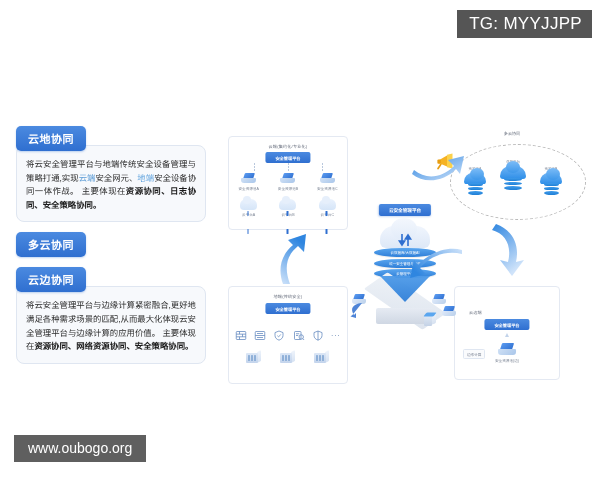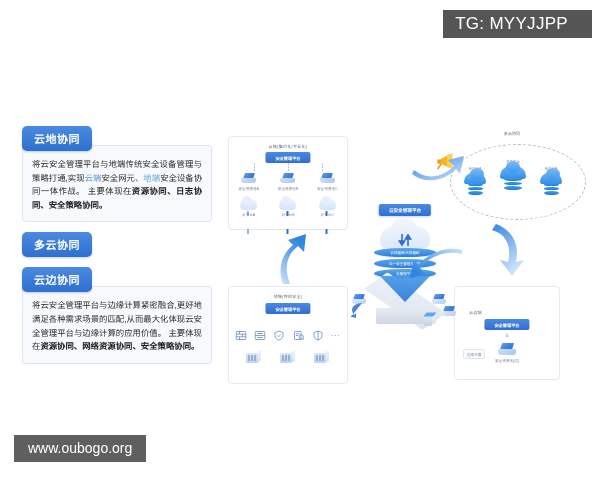--- a/index.html
+++ b/index.html
@@ -10,21 +10,21 @@
     font-family:"Liberation Sans","DejaVu Sans",sans-serif;
     position:relative;
   }
   .slide{position:absolute;inset:0;background:#fff;}
 
   
   .tg-watermark{
     position:absolute;top:10px;right:8px;
     background:#555555;color:#ffffff;
     font-size:17px;letter-spacing:.3px;
-    padding:5px 24px 6px 12px;
+    padding:5px 10px 6px 12px;
     line-height:1;
     z-index:40;
   }
   
   .site-watermark{
     position:absolute;left:14px;bottom:18px;
     background:#5f5f5f;color:#ffffff;
     font-size:14px;padding:6px 14px 7px 14px;
     line-height:1;z-index:40;
   }
@@ -50,37 +50,37 @@
   }
   .badge-swoosh{
     position:absolute;right:46px;top:4px;
     width:22px;height:30px;
     border-left:1.5px solid #7fa3d8;
     transform:skewX(-20deg);
     border-top-left-radius:10px;
   }
 
   
-  .left-col{position:absolute;left:22px;top:126px;width:190px;}
+  .left-col{position:absolute;left:16px;top:126px;width:190px;}
   .card{position:relative;margin-bottom:10px;}
   .card-tab{
     position:relative;z-index:3;
     display:inline-block;
     background:linear-gradient(180deg,#4b8ae0 0%,#2f6fd0 100%);
     color:#fff;font-size:11px;font-weight:bold;
     padding:4px 12px 5px 12px;
     border-radius:5px;
     letter-spacing:.5px;
     box-shadow:0 1px 2px rgba(47,111,208,.3);
   }
   .card-body{
     position:relative;margin-top:-6px;
     background:#f7f9fc;
     border:1px solid #dfe6f1;
-    border-radius:3px;
+    border-radius:8px;
     padding:12px 9px 9px 9px;
     font-size:8.4px;line-height:1.62;
     color:#2c2c2c;
     text-align:justify;
   }
   .card-body b{font-weight:bold;color:#1a1a1a;}
   .hl-blue{color:#5b9bd5;}
   .hl-blue2{color:#6aa9e0;}
 
   

